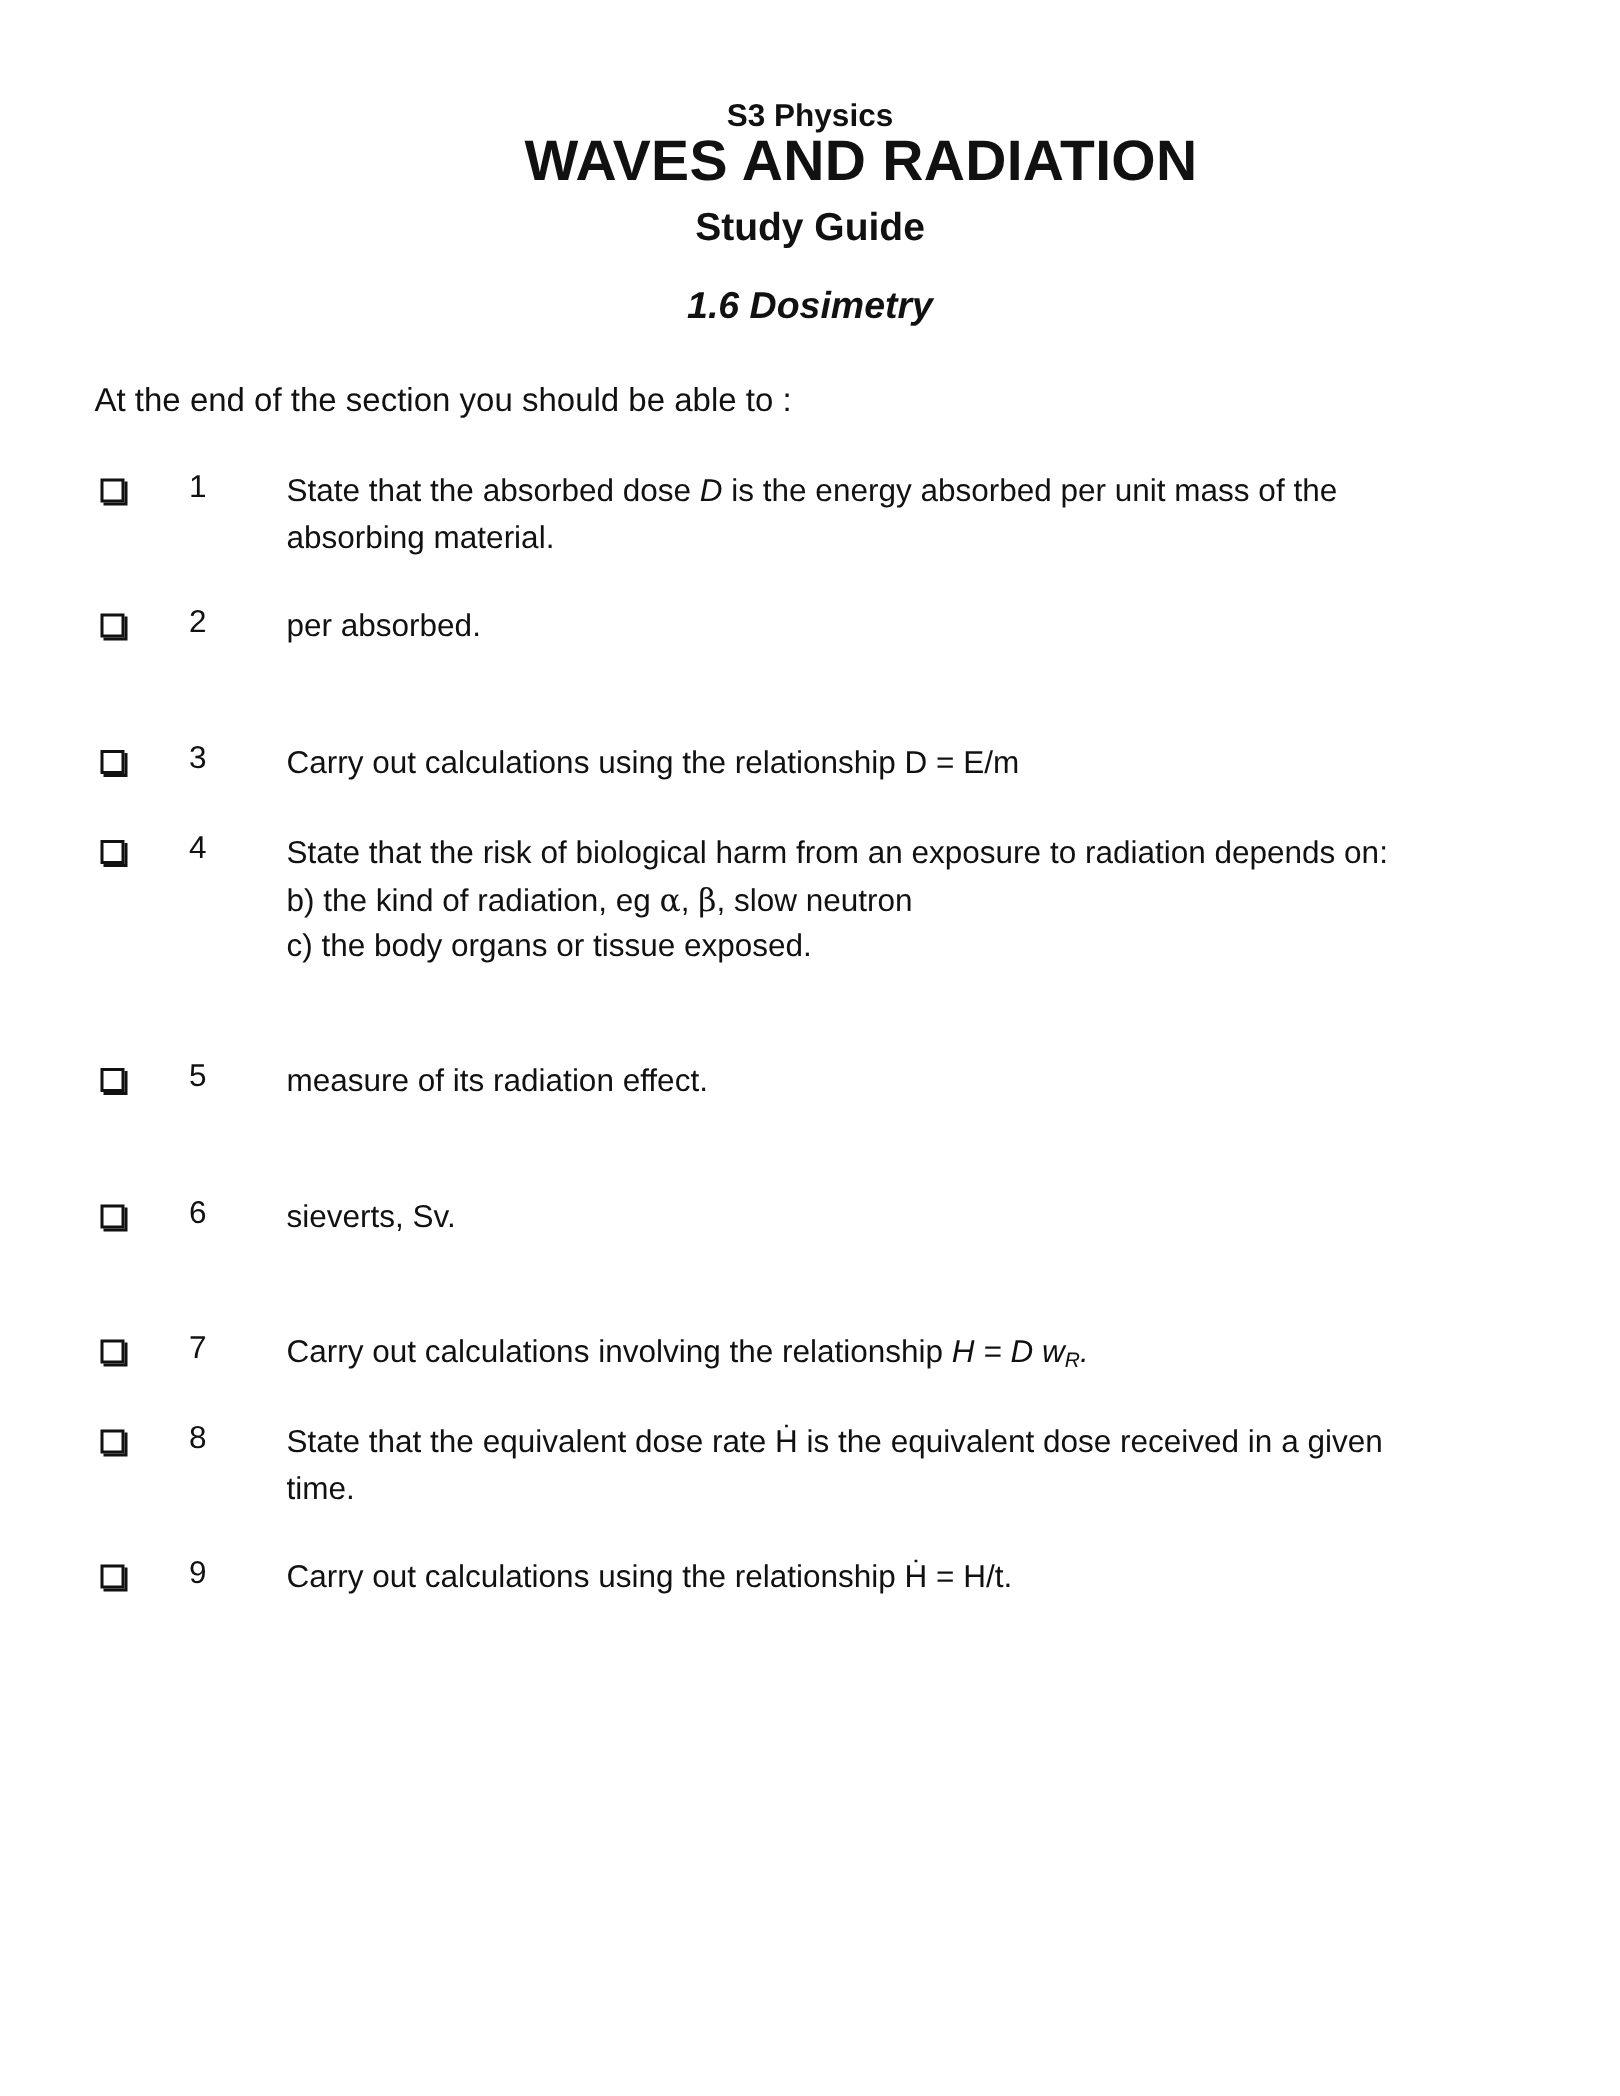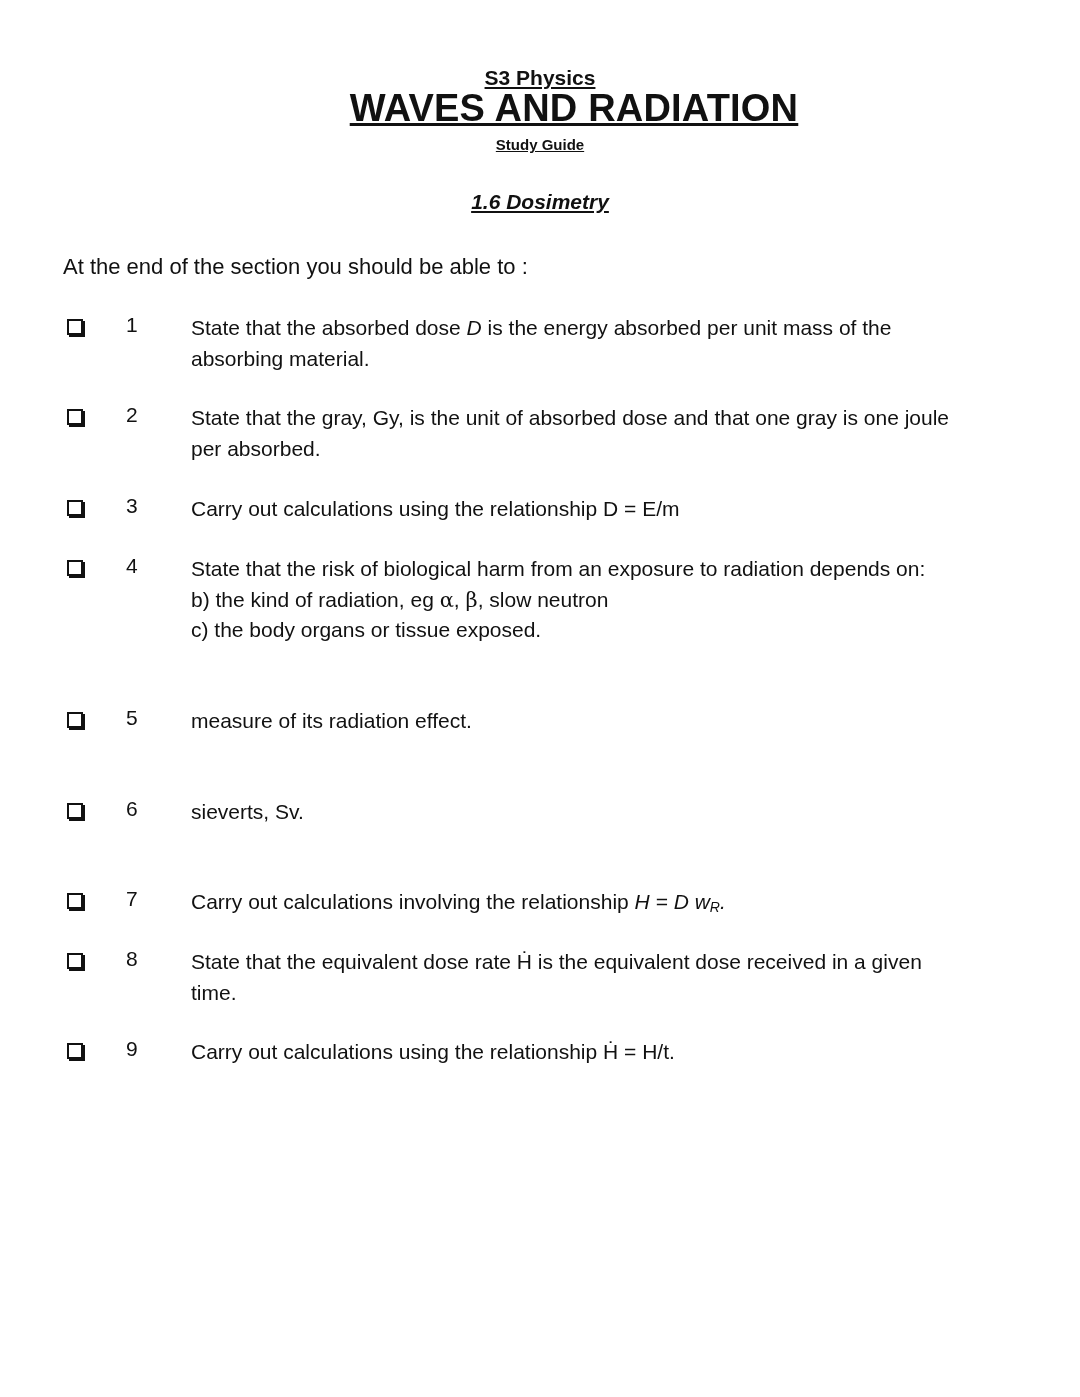--- a/index.html
+++ b/index.html
@@ -1,25 +1,25 @@
 <!DOCTYPE html>
 <html><head>
   <meta charset="utf-8">
   <style>
     html, body { margin: 0; padding: 0; background: #ffffff; }
     body {
       width: 1080px; height: 1397px; position: relative; overflow: hidden;
       font-family: "Liberation Sans", "DejaVu Sans", sans-serif;
       color: #111111;
     }
-    .header { position: absolute; left: 0; width: 1080px; text-align: center; text-decoration: underline; }
+    .header { position: absolute; left: 0; width: 1080px; text-align: center; }
     .h-subject { top: 66px; font-size: 21px; font-weight: bold; }
     .h-title { top: 87px; font-size: 38px; font-weight: bold; letter-spacing: 0.2px; padding-left: 34px; }
-    .h-guide { top: 136px; font-size: 15px; font-weight: bold; }
-    .h-section { top: 190px; font-size: 21px; font-weight: bold; font-style: italic; }
+    .h-guide { top: 136px; font-size: 26px; font-weight: bold; }
+    .h-section { top: 190px; font-size: 25px; font-weight: bold; font-style: italic; }
     .intro { position: absolute; left: 63px; top: 254px; font-size: 22px; }
     .item { position: absolute; left: 0; width: 1080px; }
     .cb {
       position: absolute; left: 67px; width: 12px; height: 12px;
       border: 2px solid #111; background: #fff;
       box-shadow: 2px 2px 0 #111;
     }
     .num { position: absolute; left: 126px; font-size: 21px; }
     .text { position: absolute; left: 191px; width: 840px; font-size: 21px; line-height: 30.5px; }
     .text p { margin: 0; }
@@ -43,21 +43,20 @@
   <div class="text">
     <p><span>State that the absorbed dose </span><i>D</i><span> is the energy absorbed per unit mass of the</span></p>
     <p>absorbing material.</p>
   </div>
 </div>
 
 <div class="item" style="top:403px">
   <span class="cb" style="top:6px"></span>
   <span class="num">2</span>
   <div class="text">
-    <p>State that the gray, Gy, is the unit of absorbed dose and that one gray is one joule</p>
     <p>per absorbed.</p>
   </div>
 </div>
 
 <div class="item" style="top:494px">
   <span class="cb" style="top:6px"></span>
   <span class="num">3</span>
   <div class="text">
     <p>Carry out calculations using the relationship D = E/m</p>
   </div>

